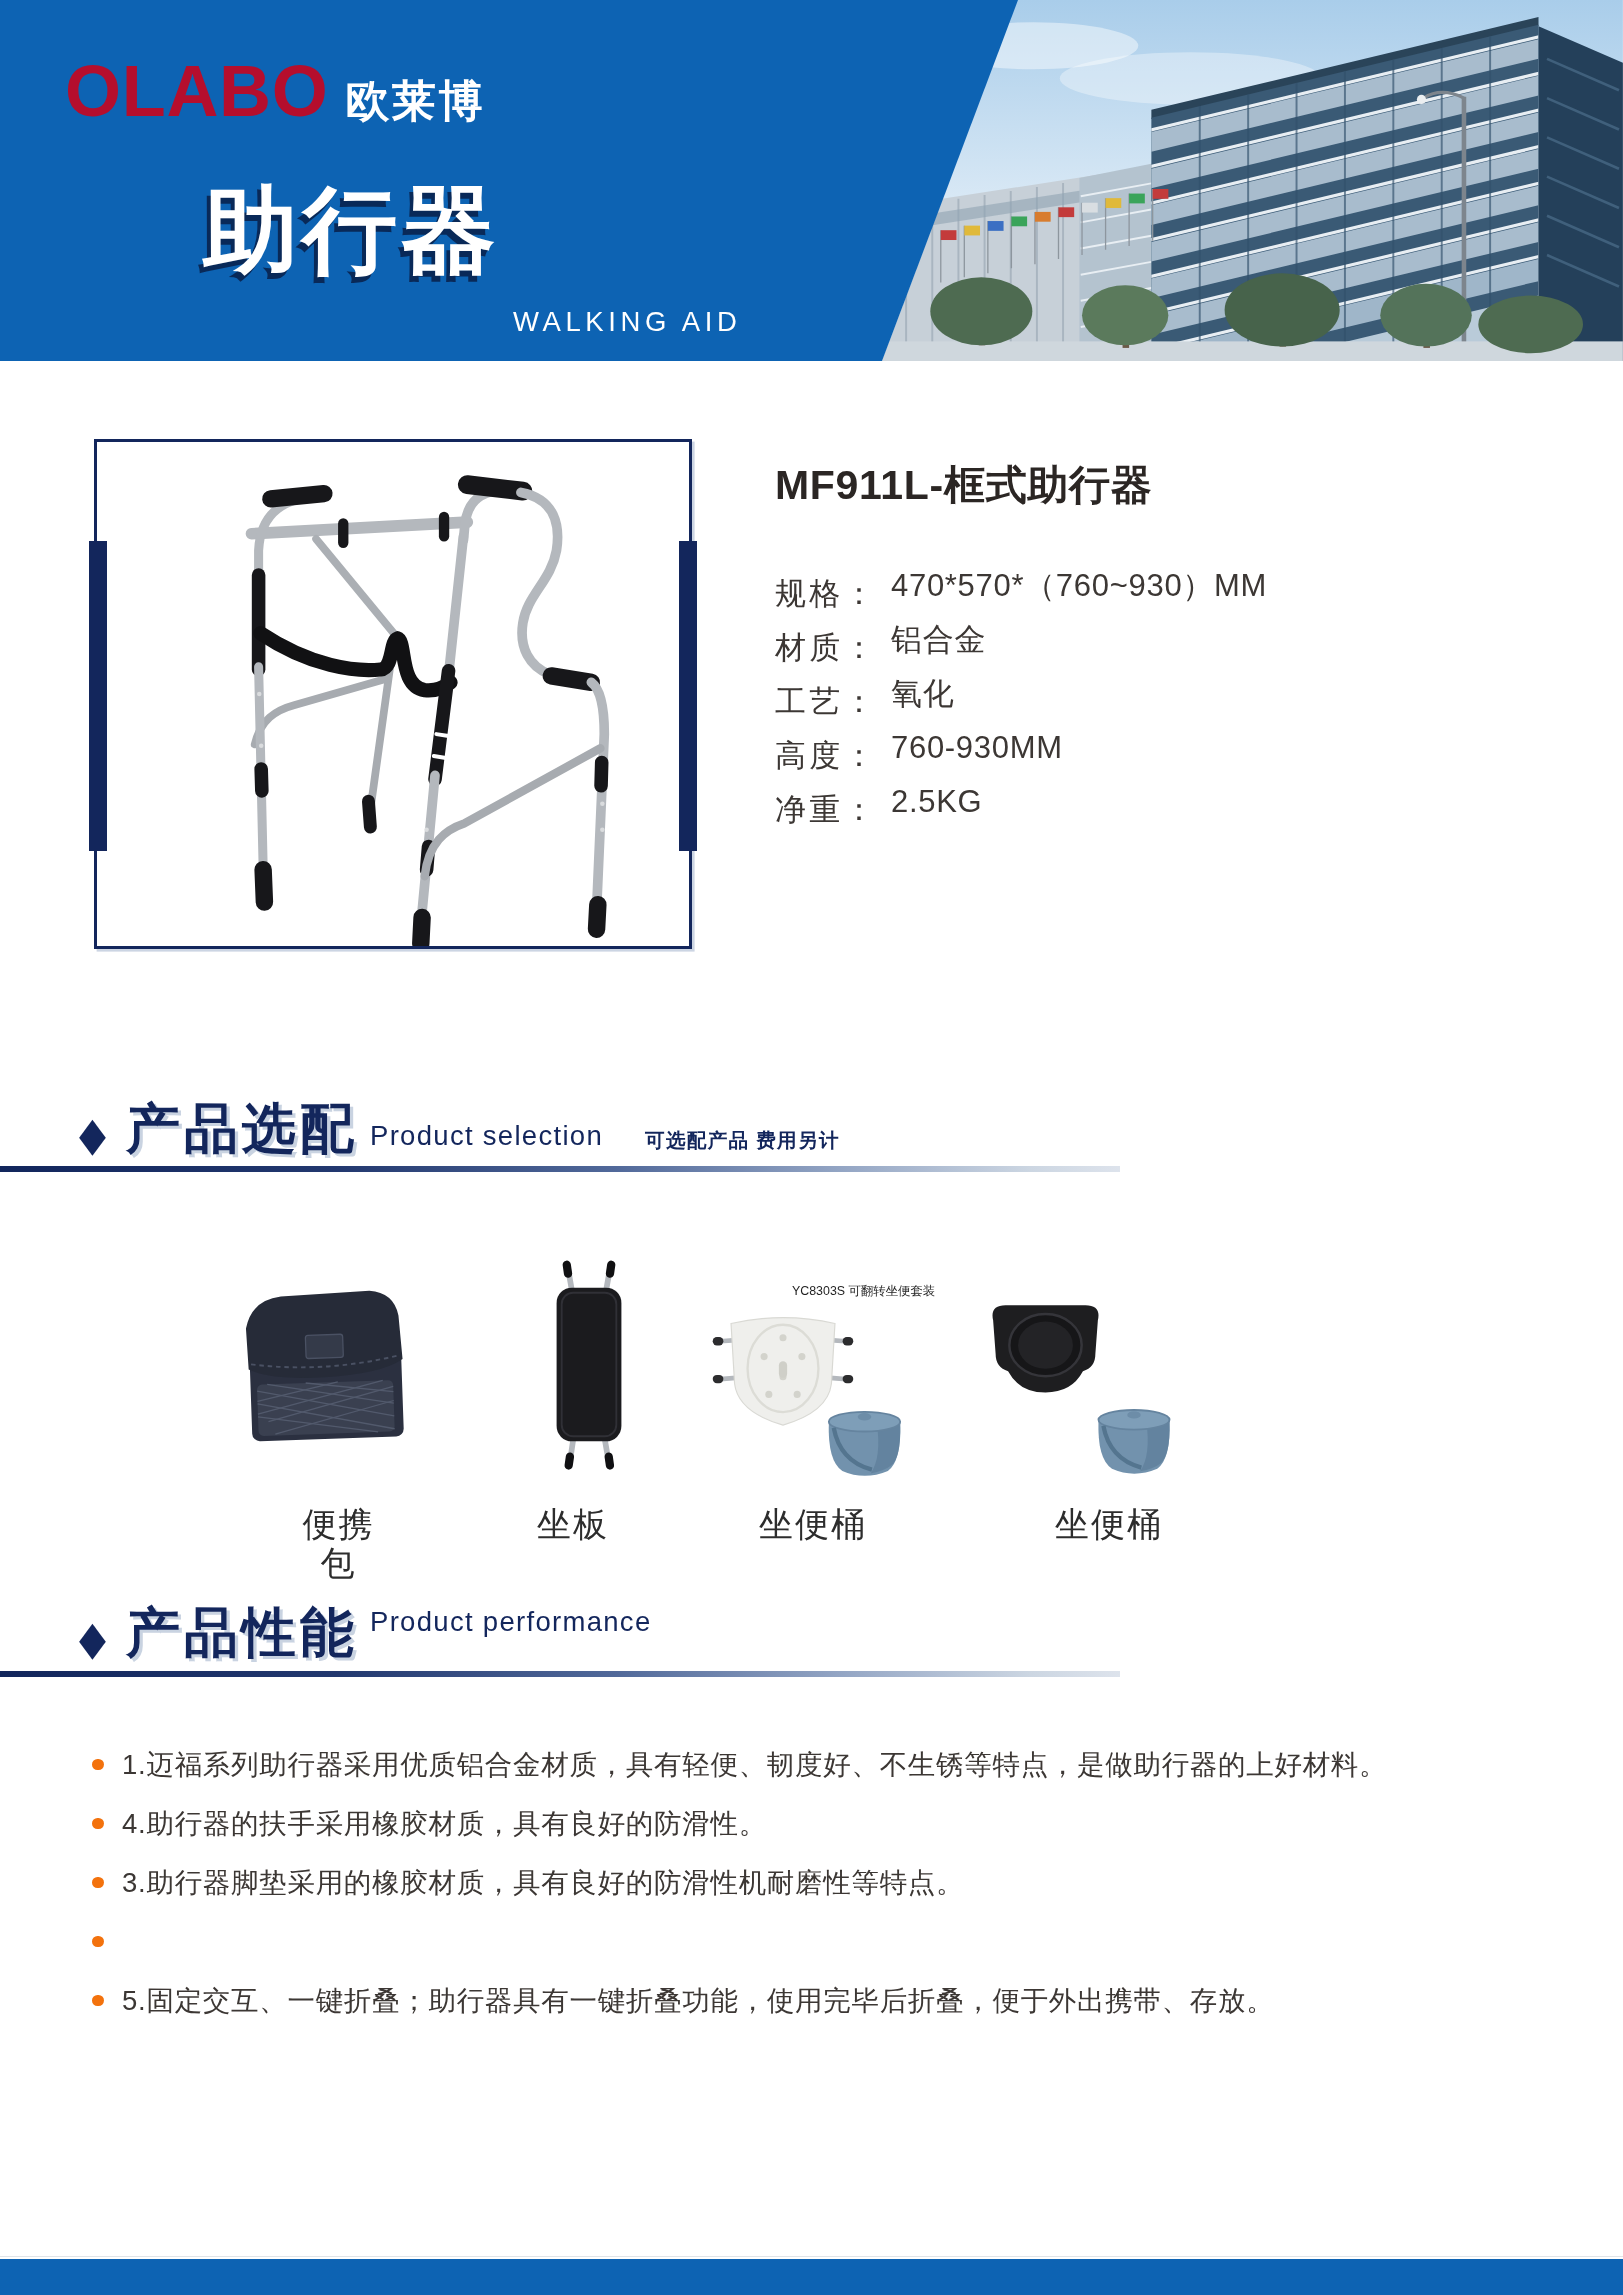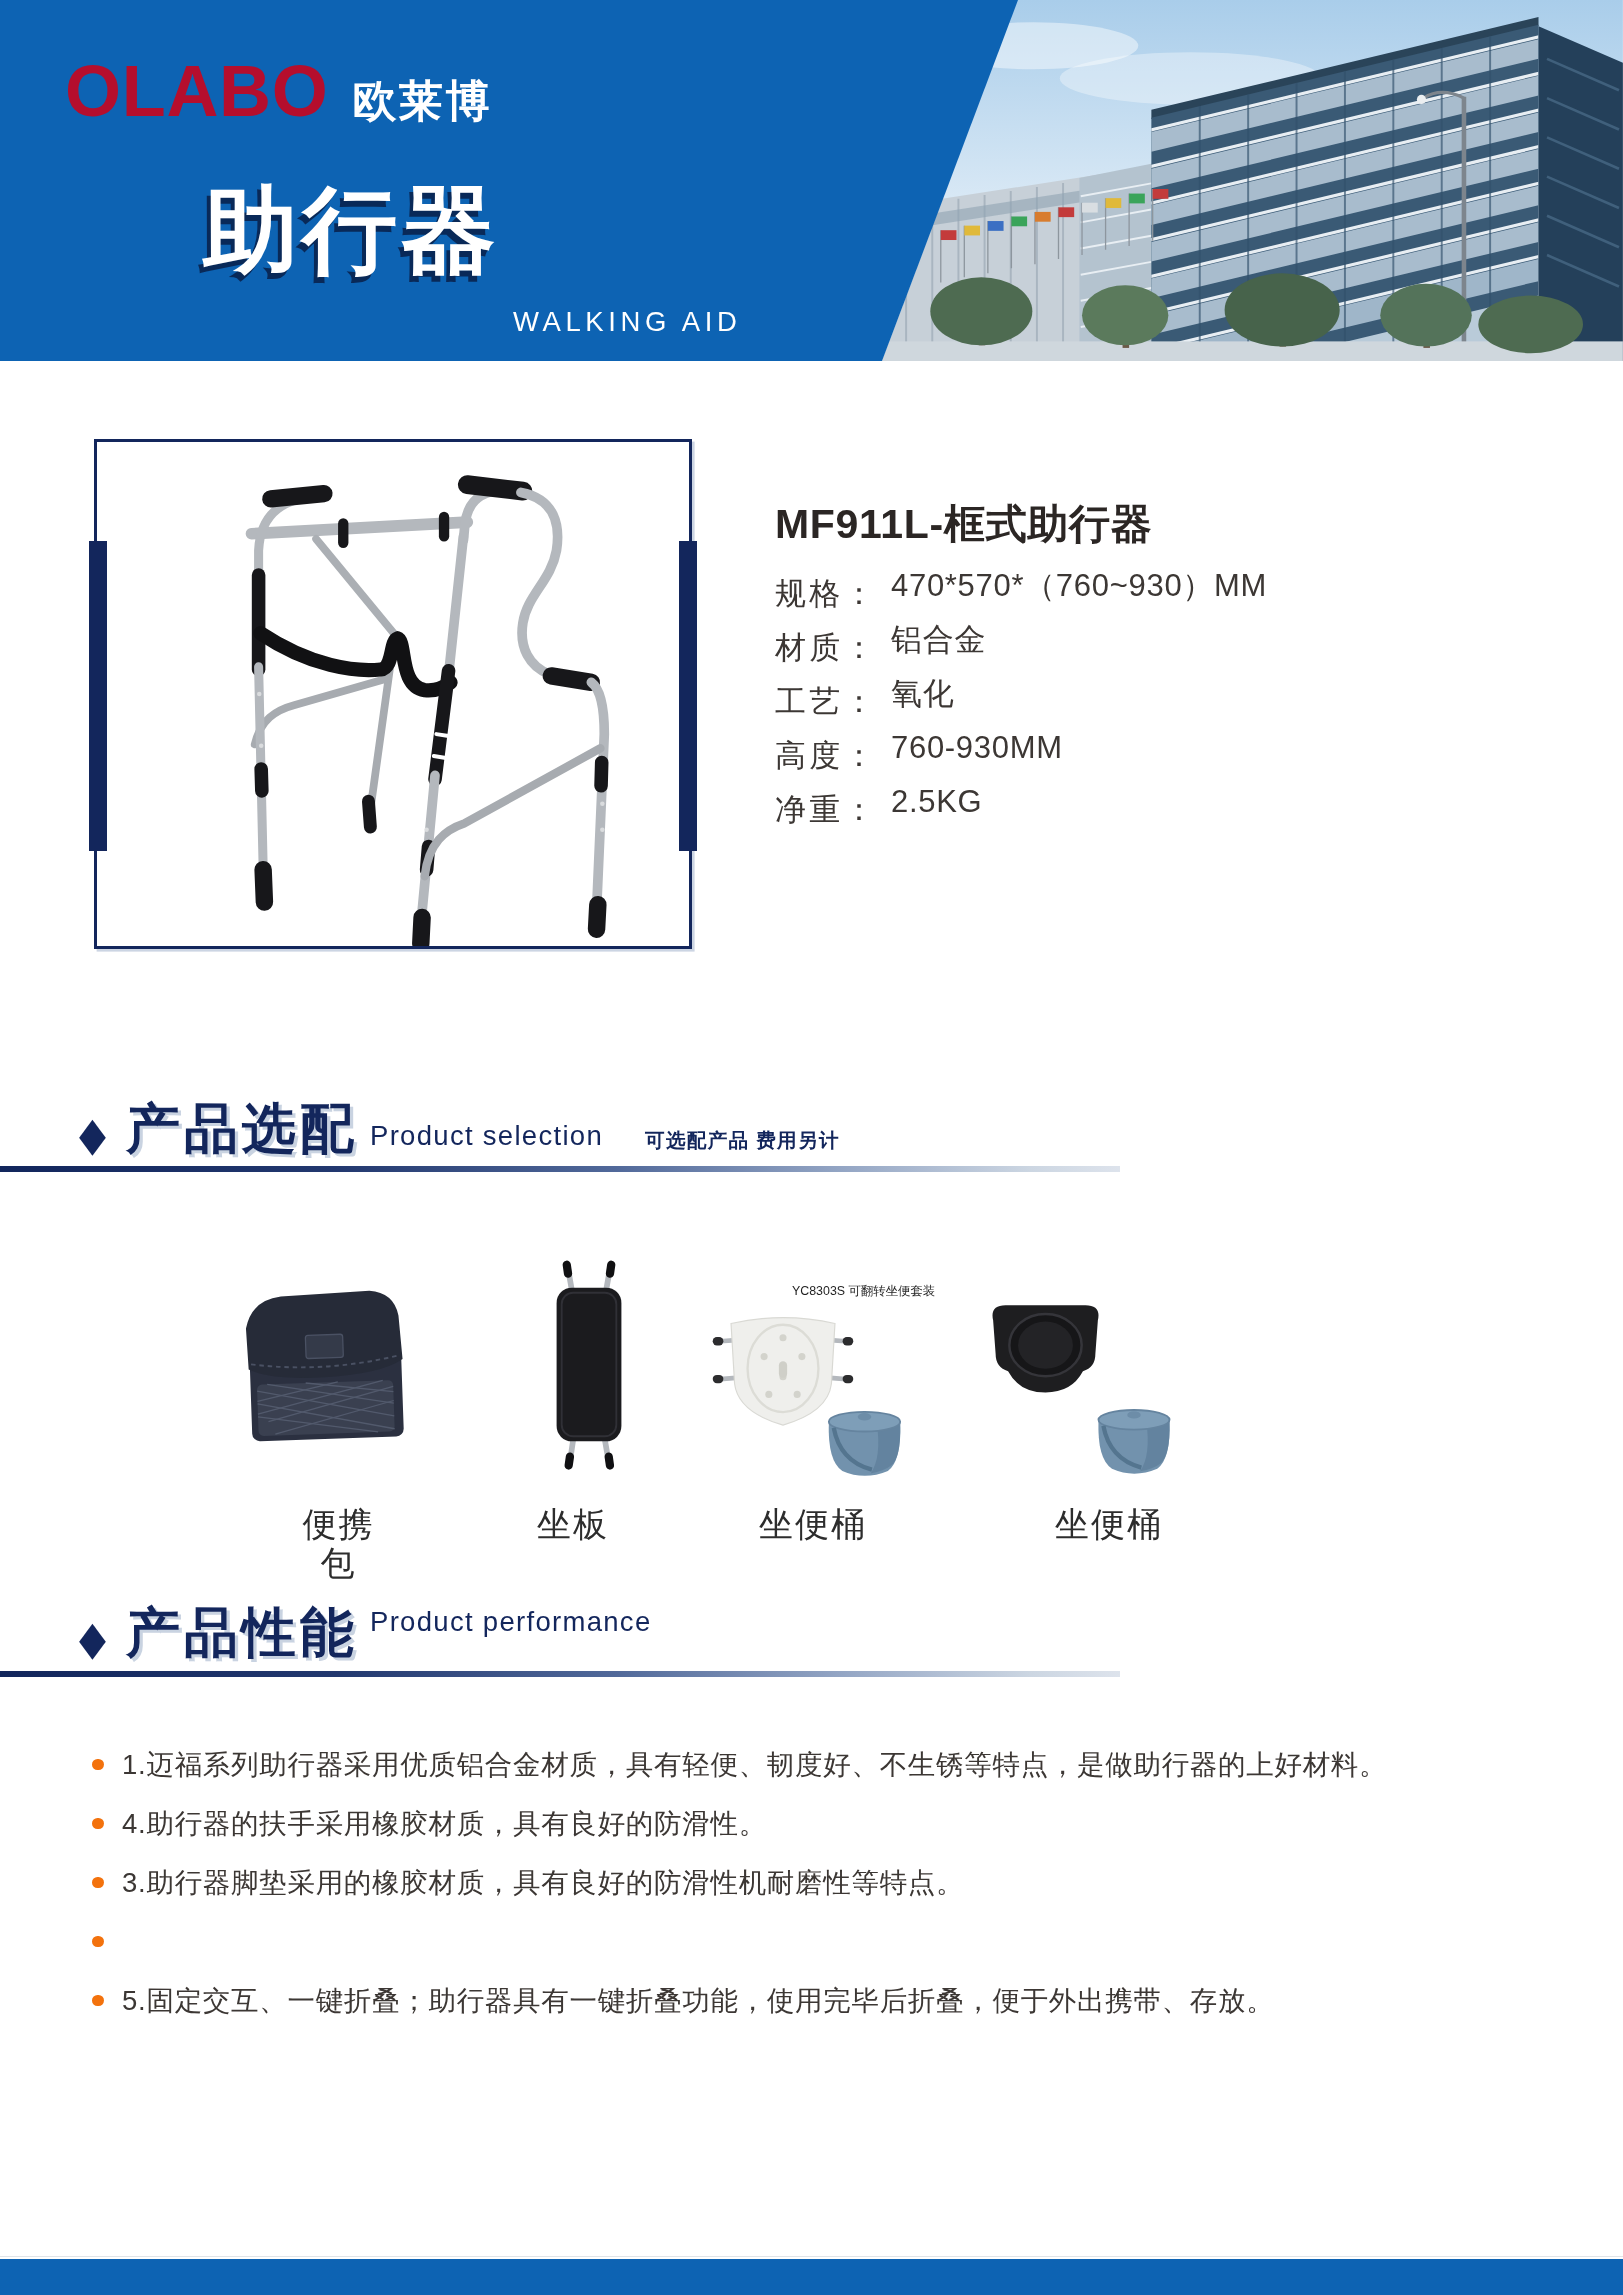--- a/index.html
+++ b/index.html
@@ -21,42 +21,42 @@
     position:absolute;left:785px;top:0;width:838px;height:361px;
     clip-path:polygon(232px 0,838px 0,838px 361px,97px 361px);
   }
   .blue-shape{
     position:absolute;left:0;top:0;width:1623px;height:361px;
     background:var(--header-blue);
     clip-path:polygon(0 0,1018px 0,882px 361px,0 361px);
   }
   .logo-row{position:absolute;left:65px;top:55px;display:flex;align-items:baseline;}
   .logo-en{font-size:72px;font-weight:900;color:var(--logo-red);letter-spacing:0.7px;line-height:72px;}
-  .logo-cn{font-size:44px;font-weight:700;color:#ffffff;margin-left:24px;line-height:65px;letter-spacing:2.6px;}
+  .logo-cn{font-size:44px;font-weight:700;color:#ffffff;margin-left:17px;line-height:65px;letter-spacing:2.6px;}
   .page-title{
     position:absolute;left:203px;top:178px;font-size:95px;font-weight:900;color:#ffffff;
     letter-spacing:3.9px;line-height:105px;
     text-shadow:-3.9px 5.9px 0 rgba(9,30,72,0.85);
   }
   .page-subtitle{
     position:absolute;left:513px;top:306px;font-size:27.5px;font-weight:500;color:#ffffff;
     letter-spacing:4.6px;line-height:31px;
   }
   
   .product-box{
     position:absolute;left:94px;top:439px;width:598px;height:510px;box-sizing:border-box;
     border:3.9px solid var(--navy);background:#fff;box-shadow:2.6px 2.6px 0 #ccd5e3;
   }
   .frame-bar{position:absolute;top:99px;width:18.3px;height:310px;background:var(--navy);}
   .frame-bar.left{left:-7.9px;}
   .frame-bar.right{right:-7.9px;}
   .walker-svg{position:absolute;left:0;top:0;width:100%;height:100%;}
   
   .product-title{
-    position:absolute;left:775px;top:498px;font-size:41px;font-weight:800;color:#2b2624;
+    position:absolute;left:775px;top:459px;font-size:41px;font-weight:800;color:#2b2624;
     letter-spacing:0.7px;line-height:52px;
   }
   .specs{position:absolute;left:775px;top:559px;}
   .spec-row{display:flex;height:54px;align-items:center;font-size:31px;color:var(--text-dark);}
   .spec-label{width:116px;letter-spacing:3.3px;margin-top:16px;}
   .spec-value{letter-spacing:0.7px;}
   
   .section-header{position:absolute;left:0;width:1623px;}
   .diamond{
     position:absolute;left:79px;font-size:35px;color:var(--navy);

